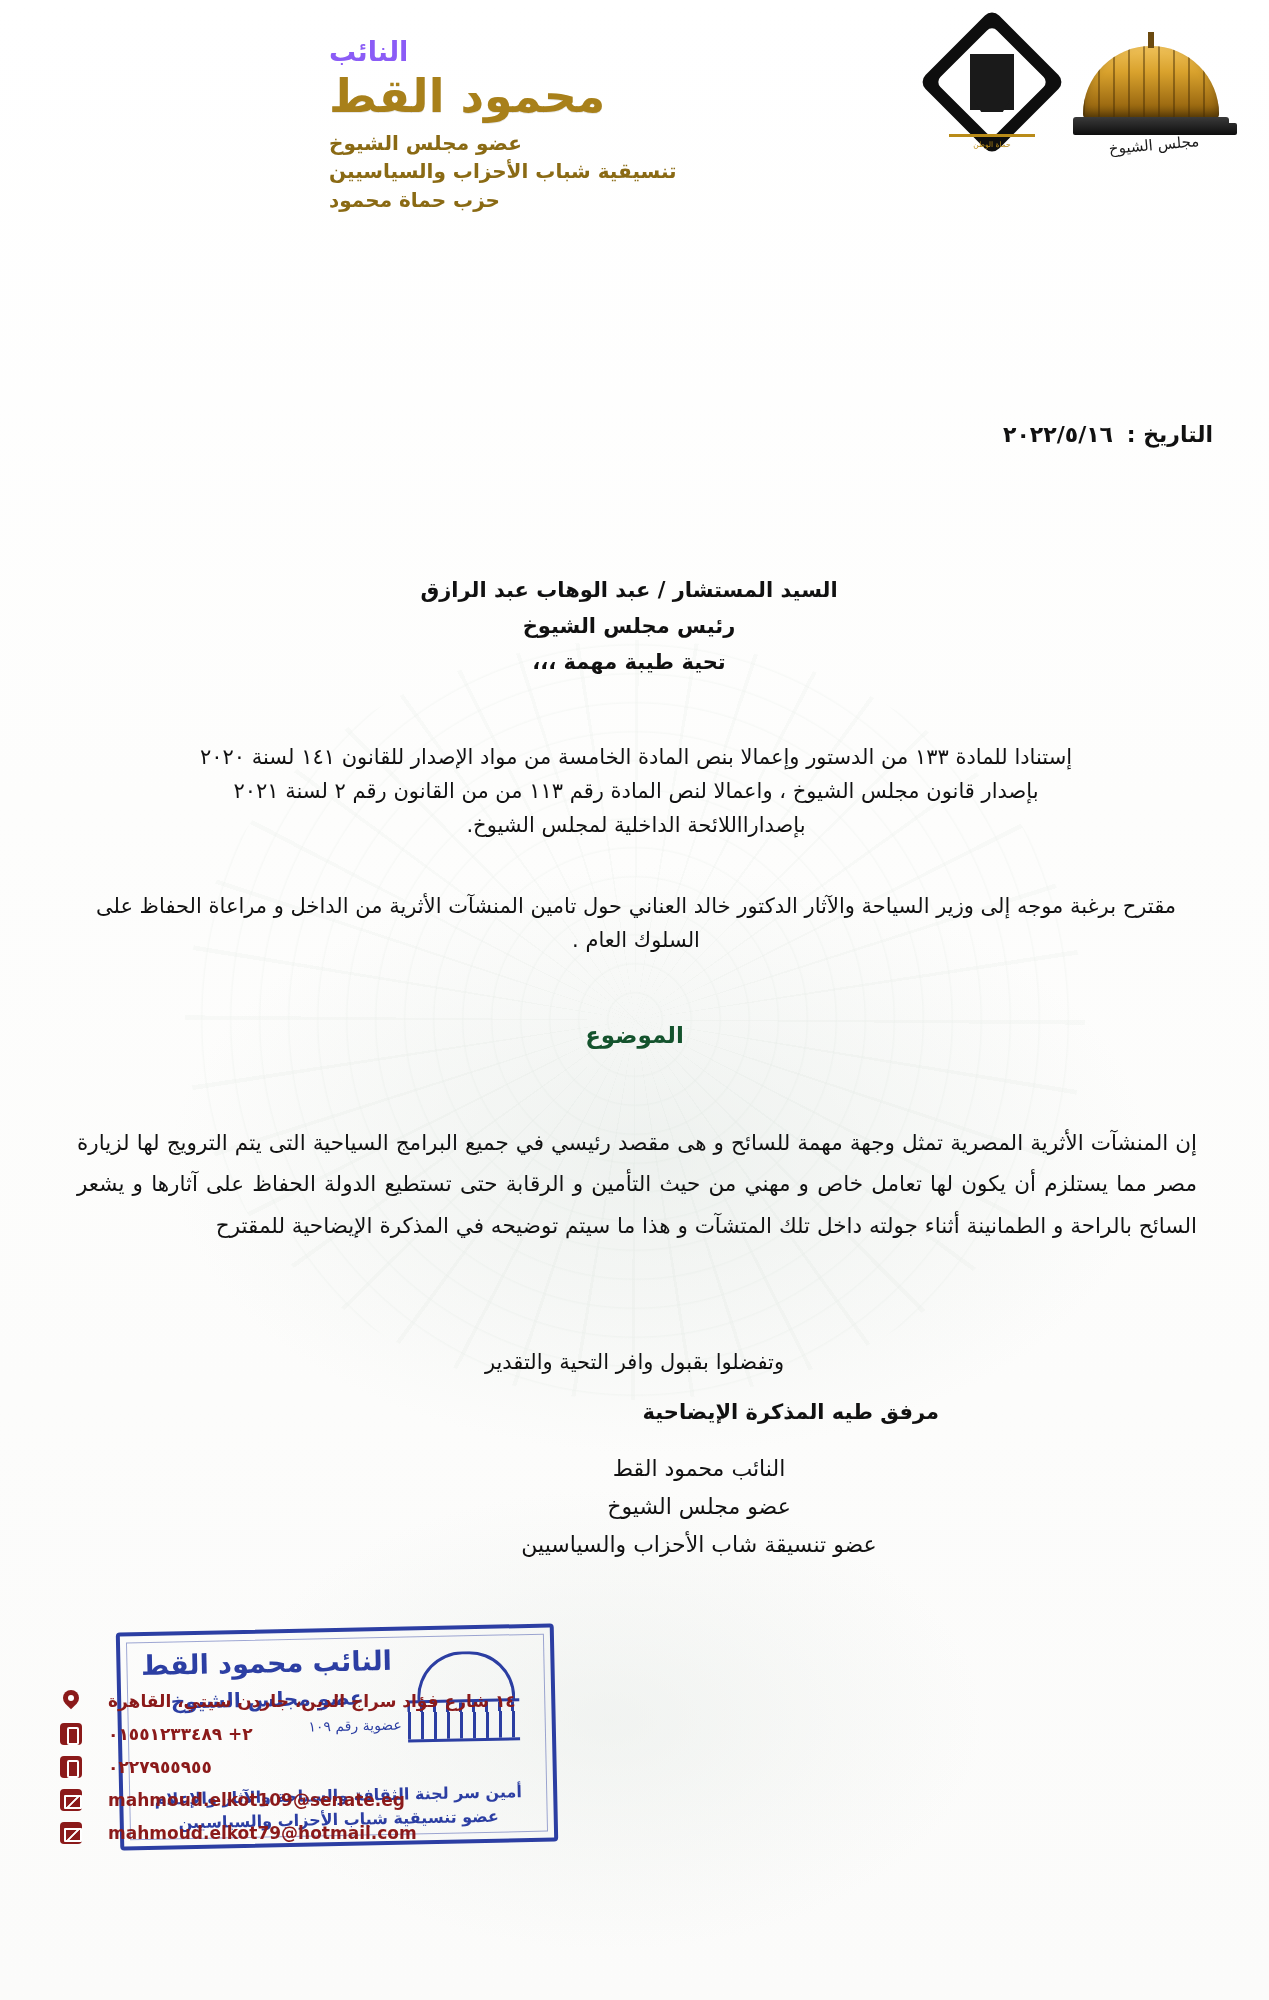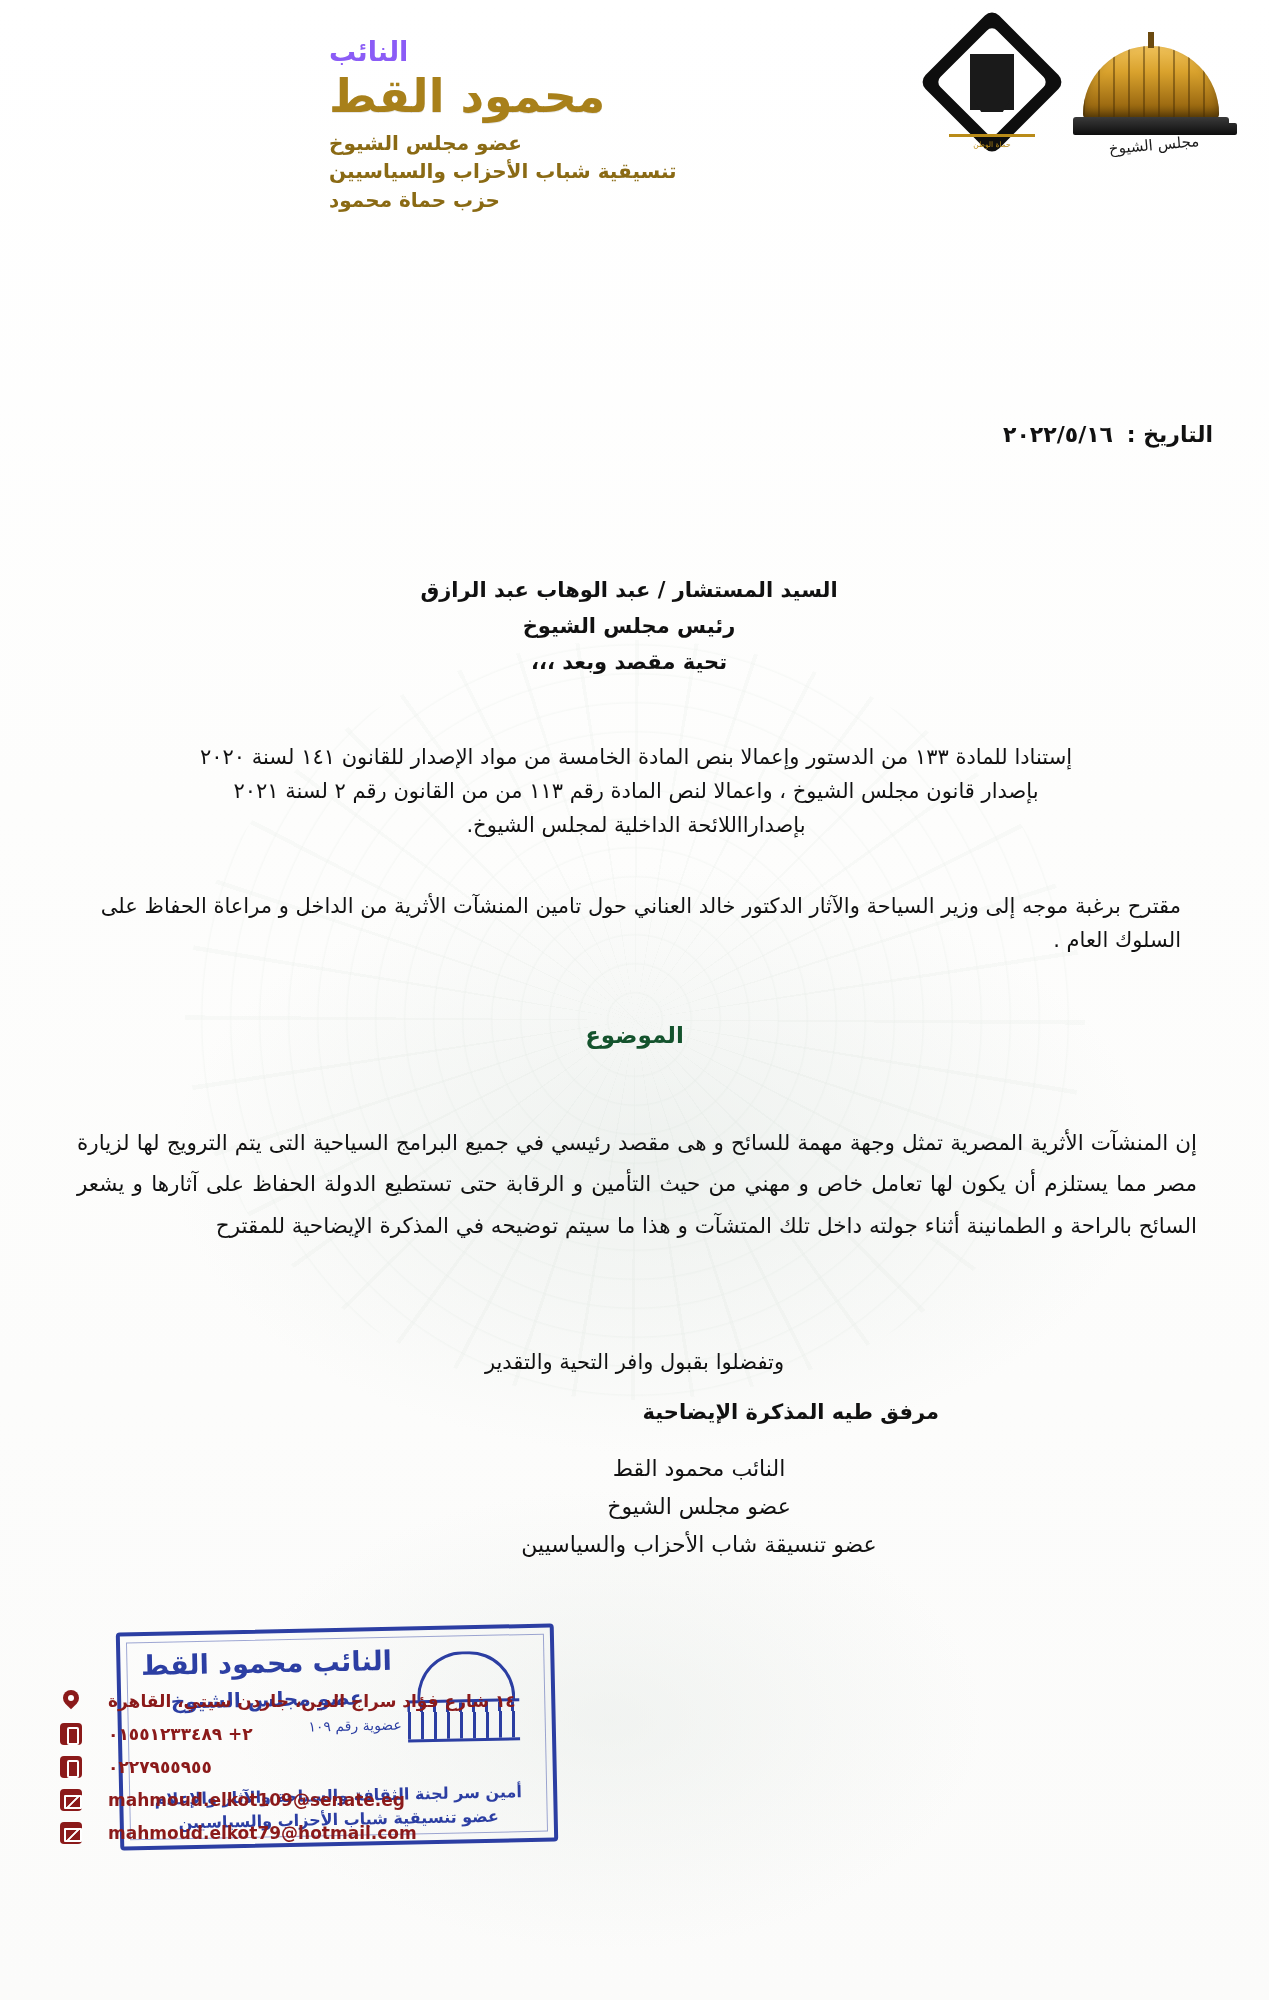--- a/index.html
+++ b/index.html
@@ -230,20 +230,21 @@
     color: #111;
   }
   .para1 .l { display: block; }
 
   .para2 {
     position: absolute;
     top: 890px;
     right: 88px;
     width: 1090px;
     direction: rtl;
+    text-align: center;
     font-size: 21px;
     line-height: 1.6;
     color: #111;
   }
 
   .subject {
     position: absolute;
     top: 1022px;
     right: 0; left: 0;
     text-align: center;
@@ -468,21 +469,21 @@
 </div>
 
 <div class="date-line">
   <span>التاريخ :</span>
   <span class="val">٢٠٢٢/٥/١٦</span>
 </div>
 
 <div class="addressee">
   <div>السيد المستشار / عبد الوهاب عبد الرازق</div>
   <div>رئيس مجلس الشيوخ</div>
-  <div>تحية مقصد وبعد ،،،</div>
+  <div>تحية طيبة مهمة ،،،</div>
 </div>
 
 <div class="para1">
   <span class="l">إستنادا  للمادة ١٣٣ من الدستور  وإعمالا بنص المادة الخامسة من مواد الإصدار للقانون ١٤١ لسنة ٢٠٢٠</span>
   <span class="l">بإصدار قانون مجلس الشيوخ ، واعمالا لنص المادة رقم ١١٣ من من القانون رقم ٢ لسنة ٢٠٢١</span>
   <span class="l">بإصدارااللائحة  الداخلية لمجلس  الشيوخ.</span>
 </div>
 
 <div class="para2">
   <span class="l">مقترح برغبة موجه إلى وزير السياحة والآثار الدكتور خالد العناني حول تامين المنشآت الأثرية من</span>

